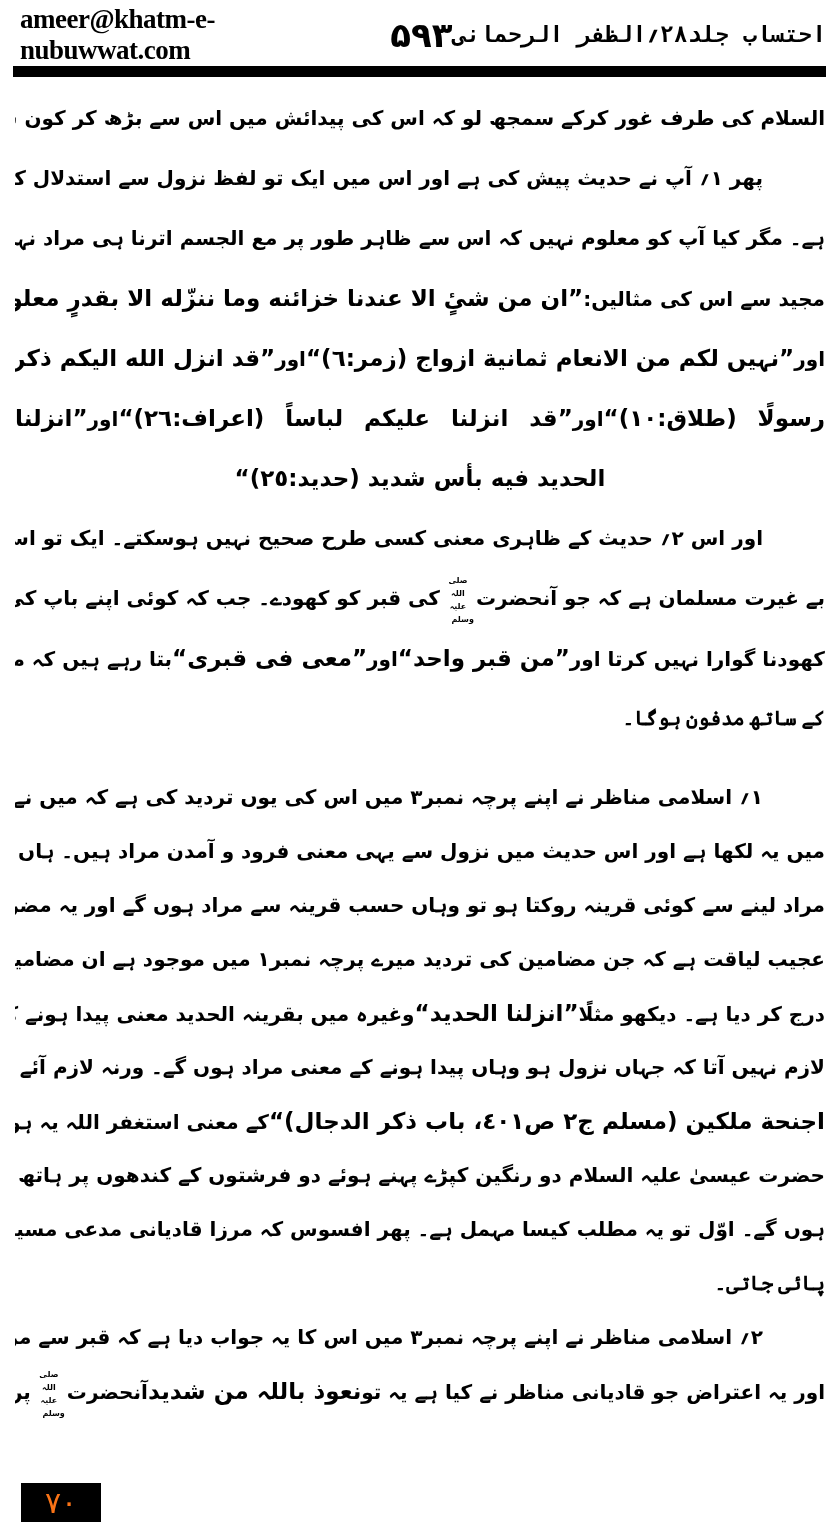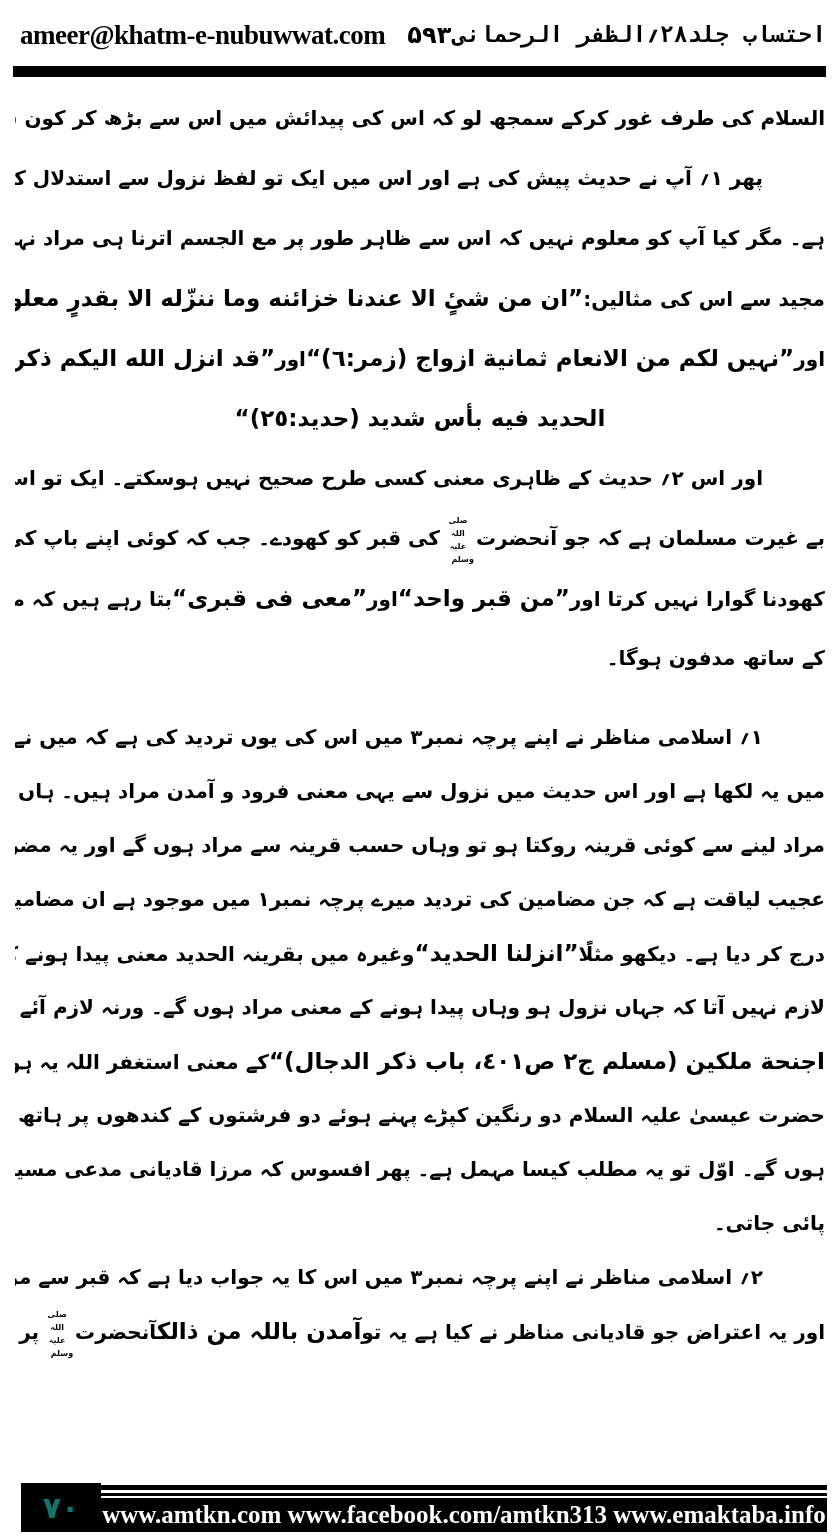--- a/index.html
+++ b/index.html
@@ -11,21 +11,21 @@
   .header{
     position:absolute;top:10px;left:20px;right:14px;height:50px;
     display:flex;justify-content:space-between;align-items:center;
   }
   .header-left{display:flex;align-items:center;gap:22px;}
   .email{
     font-family:"Liberation Serif",serif;font-weight:bold;font-size:27px;
     letter-spacing:-0.5px;
   }
   .pagenum{
-    font-family:"DejaVu Sans",sans-serif;font-weight:bold;font-size:24px;
+    font-family:"DejaVu Sans",sans-serif;font-weight:bold;font-size:34px;
     direction:rtl;
   }
   .book-title{
     font-family:Liberation Mono, monospace;font-weight:bold;font-size:23px;
     direction:rtl;white-space:nowrap;
   }
   .header-rule{
     position:absolute;top:66px;left:13px;width:813px;height:11px;background:#000;
   }
   
@@ -35,36 +35,36 @@
   .line{
     display:block;overflow:hidden;white-space:nowrap;
     text-align:justify;text-align-last:justify;text-justify:inter-word;
     font-size:20px;
   }
   .b1{height:60px;line-height:60px;}
   .b2{height:54px;line-height:54px;}
   .gap{margin-top:22px;}
   .indent{padding-right:62px;}
   .center{text-align:center;text-align-last:center;}
-  .right{text-align:center;text-align-last:right;}
+  .right{text-align:center;text-align-last:right;font-family:Liberation Serif, serif;}
   .seg-urdu{font-weight:bold;}
   .seg-arabic{
     font-weight:bold;font-size:23px;
   }
   .seg-saw{
     display:inline-block;width:32px;font-size:8px;line-height:13px;
     vertical-align:middle;text-align:center;white-space:normal;
     font-weight:bold;margin:0 2px;
   }
   
   .footer{position:absolute;left:0;right:0;top:1482px;height:58px;}
   .footer-pagebox{
-    position:absolute;left:21px;top:1px;width:80px;height:49px;background:#000;
-    color:#0f766e;display:flex;align-items:center;justify-content:center;
-    font-size:30px;font-weight:bold;direction:rtl;
+    position:absolute;left:21px;top:1px;width:80px;height:39px;background:#000;
+    color:#f97316;display:flex;align-items:center;justify-content:center;
+    font-size:30px;font-weight:normal;direction:rtl;
   }
   .footer-bar{position:absolute;left:101px;right:13px;top:3px;}
   .stripe-a{height:5px;background:#000;}
   .stripe-gap1{height:3px;background:#fff;}
   .stripe-b{height:3px;background:#000;}
   .stripe-gap2{height:2px;background:#fff;}
   .footer-links{
     height:34px;background:#000;color:#fff;text-align:center;
     font-family:"Liberation Serif",serif;font-weight:bold;font-size:25px;
     line-height:34px;white-space:nowrap;overflow:hidden;
@@ -82,43 +82,37 @@
 </div>
 
 <div class="header-rule"></div>
 
 <div class="page-body">
   <div class="line b1"><span class="seg-urdu">السلام کی طرف غور کرکے سمجھ لو کہ اس کی پیدائش میں اس سے بڑھ کر کون سی بات پائی جاتی ہے۔</span></div>
   <div class="line b1 indent"><span class="seg-urdu">پھر ۱؍ آپ نے حدیث پیش کی ہے اور اس میں ایک تو لفظ نزول سے استدلال کیا</span></div>
   <div class="line b1"><span class="seg-urdu">ہے۔ مگر کیا آپ کو معلوم نہیں کہ اس سے ظاہر طور پر مع الجسم اترنا ہی مراد نہیں ہوتا۔ دیکھو قرآن</span></div>
   <div class="line b1"><span class="seg-urdu">مجید سے اس کی مثالیں:</span><span class="seg-arabic">”ان من شیٍٔ الا عندنا خزائنه وما ننزّله الا بقدرٍ معلوم“</span></div>
   <div class="line b1"><span class="seg-urdu">اور</span><span class="seg-arabic">”نہیں لکم من الانعام ثمانیة ازواج (زمر:٦)“</span><span class="seg-urdu">اور</span><span class="seg-arabic">”قد انزل الله الیکم ذکراً</span></div>
+  <div class="line b1"><span class="seg-arabic">رسولًا (طلاق:١٠)“</span><span class="seg-urdu">اور</span><span class="seg-arabic">”قد انزلنا علیکم لباساً (اعراف:٢٦)“</span><span class="seg-urdu">اور</span><span class="seg-arabic">”انزلنا</span></div>
   <div class="line b1 center"><span class="seg-arabic">الحدید فیه بأس شدید (حدید:٢٥)“</span></div>
   <div class="line b1 indent"><span class="seg-urdu">اور اس ۲؍ حدیث کے ظاہری معنی کسی طرح صحیح نہیں ہوسکتے۔ ایک تو اس لئے کہ کون</span></div>
   <div class="line b1"><span class="seg-urdu">بے غیرت مسلمان ہے کہ جو آنحضرت</span><span class="seg-saw">صلی اللہ علیہ وسلم</span><span class="seg-urdu">کی قبر کو کھودے۔ جب کہ کوئی اپنے باپ کی قبر کو بھی</span></div>
   <div class="line b1"><span class="seg-urdu">کھودنا گوارا نہیں کرتا اور</span><span class="seg-arabic">”من قبر واحد“</span><span class="seg-urdu">اور</span><span class="seg-arabic">”معی فی قبری“</span><span class="seg-urdu">بتا رہے ہیں کہ مسیح آپ</span></div>
   <div class="line b1 right"><span class="seg-urdu">کے ساتھ مدفون ہوگا۔</span></div>
   <div class="line b2 gap indent"><span class="seg-urdu">۱؍ اسلامی مناظر نے اپنے پرچہ نمبر۳ میں اس کی یوں تردید کی ہے کہ میں نے اپنے پرچہ نمبر۱</span></div>
   <div class="line b2"><span class="seg-urdu">میں یہ لکھا ہے اور اس حدیث میں نزول سے یہی معنی فرود و آمدن مراد ہیں۔ ہاں جس جگہ نزول سے یہ معنی</span></div>
   <div class="line b2"><span class="seg-urdu">مراد لینے سے کوئی قرینہ روکتا ہو تو وہاں حسب قرینہ سے مراد ہوں گے اور یہ مضر نہیں۔ قادیانی مناظر کی</span></div>
   <div class="line b2"><span class="seg-urdu">عجیب لیاقت ہے کہ جن مضامین کی تردید میرے پرچہ نمبر۱ میں موجود ہے ان مضامین کو اس نے پھر بھی</span></div>
   <div class="line b2"><span class="seg-urdu">درج کر دیا ہے۔ دیکھو مثلًا</span><span class="seg-arabic">”انزلنا الحدید“</span><span class="seg-urdu">وغیرہ میں بقرینہ الحدید معنی پیدا ہونے کے لینے سے یہ</span></div>
   <div class="line b2"><span class="seg-urdu">لازم نہیں آتا کہ جہاں نزول ہو وہاں پیدا ہونے کے معنی مراد ہوں گے۔ ورنہ لازم آئے گا کہ حدیث</span></div>
   <div class="line b2"><span class="seg-arabic">اجنحة ملکین (مسلم ج۲ ص٤٠١، باب ذکر الدجال)“</span><span class="seg-urdu">کے معنی استغفر اللہ یہ ہوں گے کہ</span></div>
   <div class="line b2"><span class="seg-urdu">حضرت عیسیٰ علیہ السلام دو رنگین کپڑے پہنے ہوئے دو فرشتوں کے کندھوں پر ہاتھ رکھے ہوئے پیدا</span></div>
   <div class="line b2"><span class="seg-urdu">ہوں گے۔ اوّل تو یہ مطلب کیسا مہمل ہے۔ پھر افسوس کہ مرزا قادیانی مدعی مسیحیت میں یہ صفت بھی نہیں</span></div>
   <div class="line b2 right"><span class="seg-urdu">پائی جاتی۔</span></div>
   <div class="line b2 indent"><span class="seg-urdu">۲؍ اسلامی مناظر نے اپنے پرچہ نمبر۳ میں اس کا یہ جواب دیا ہے کہ قبر سے مراد گورستان ہے</span></div>
-  <div class="line b2"><span class="seg-urdu">اور یہ اعتراض جو قادیانی مناظر نے کیا ہے یہ تو</span><span class="seg-arabic">آمدن باللہ من ذالك</span><span class="seg-urdu">آنحضرت</span><span class="seg-saw">صلی اللہ علیہ وسلم</span><span class="seg-urdu">پر ہے نہ مجھ پر۔</span></div>
+  <div class="line b2"><span class="seg-urdu">اور یہ اعتراض جو قادیانی مناظر نے کیا ہے یہ تو</span><span class="seg-arabic">نعوذ باللہ من شدید</span><span class="seg-urdu">آنحضرت</span><span class="seg-saw">صلی اللہ علیہ وسلم</span><span class="seg-urdu">پر ہے نہ مجھ پر۔</span></div>
 </div>
 
 <div class="footer">
   <div class="footer-pagebox">
     <span>۷۰</span>
   </div>
-  <div class="footer-bar">
-    <div class="stripe-a"></div>
-    <div class="stripe-gap1"></div>
-    <div class="stripe-b"></div>
-    <div class="stripe-gap2"></div>
-    <div class="footer-links">www.amtkn.com www.facebook.com/amtkn313 www.emaktaba.info</div>
-  </div>
 </div>
 
 </body></html>

